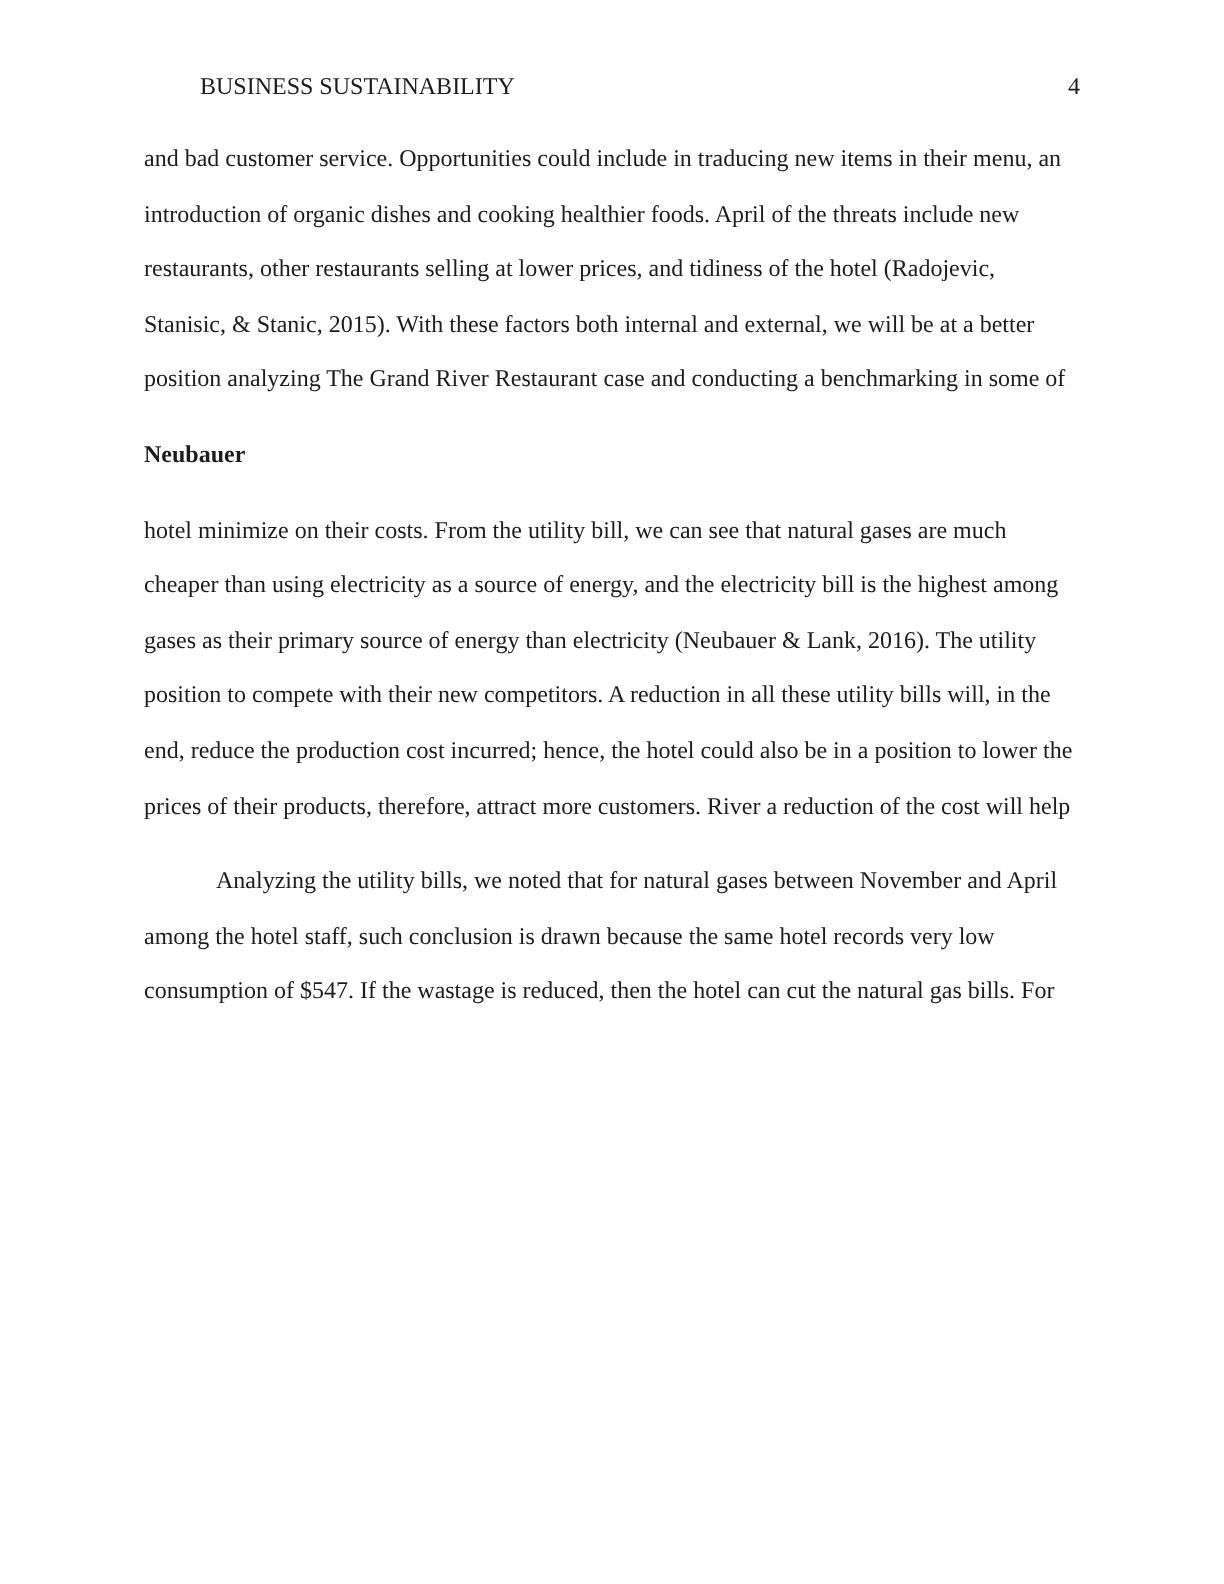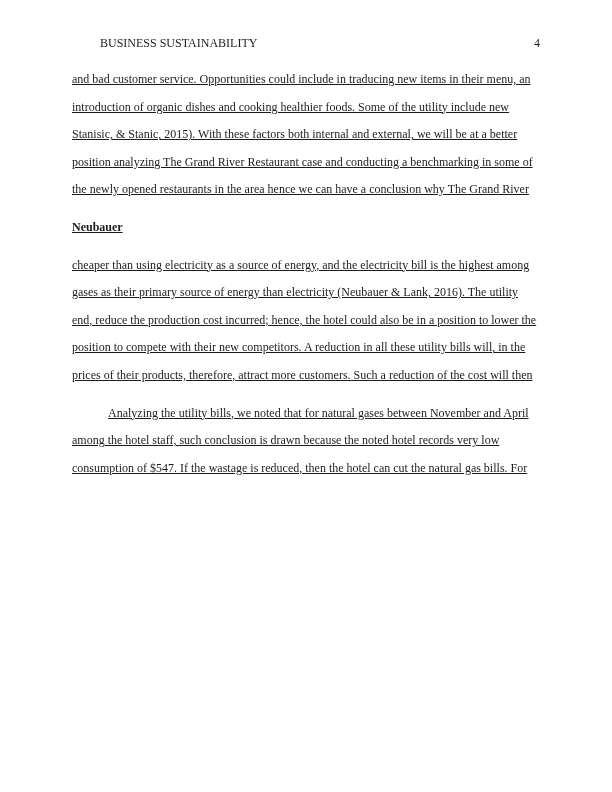--- a/index.html
+++ b/index.html
@@ -30,21 +30,20 @@
   .page-body {
     position: absolute;
     top: 66px;
     left: 72px;
     width: 468px;
     font-size: 12px;
     line-height: 27.6px;
   }
   .block {
     margin: 0 16px 10px 0;
-    text-decoration: underline;
   }
   .block.heading {
     font-weight: bold;
   }
   .line {
     white-space: nowrap;
   }
   .line.indent {
     text-indent: 36px;
   }
@@ -53,34 +52,35 @@
 <body>
 
 <div class="page" style="--page-bg: #ffffff; --text-color: #1c1c1c;">
   <div class="page-header">
     <span>BUSINESS SUSTAINABILITY</span>
     <span>4</span>
   </div>
   <div class="page-body">
       <div class="block paragraph">
         <div class="line">and bad customer service. Opportunities could include in traducing new items in their menu, an</div>
-        <div class="line">introduction of organic dishes and cooking healthier foods. Some of the utility include new</div>
+        <div class="line">introduction of organic dishes and cooking healthier foods. April of the threats include new</div>
+        <div class="line">restaurants, other restaurants selling at lower prices, and tidiness of the hotel (Radojevic,</div>
         <div class="line">Stanisic, &amp; Stanic, 2015). With these factors both internal and external, we will be at a better</div>
         <div class="line">position analyzing The Grand River Restaurant case and conducting a benchmarking in some of</div>
-        <div class="line">the newly opened restaurants in the area hence we can have a conclusion why The Grand River</div>
       </div>
       <div class="block heading">
         <div class="line">Neubauer</div>
       </div>
       <div class="block paragraph">
+        <div class="line">hotel minimize on their costs. From the utility bill, we can see that natural gases are much</div>
         <div class="line">cheaper than using electricity as a source of energy, and the electricity bill is the highest among</div>
         <div class="line">gases as their primary source of energy than electricity (Neubauer &amp; Lank, 2016). The utility</div>
+        <div class="line">position to compete with their new competitors. A reduction in all these utility bills will, in the</div>
         <div class="line">end, reduce the production cost incurred; hence, the hotel could also be in a position to lower the</div>
-        <div class="line">position to compete with their new competitors. A reduction in all these utility bills will, in the</div>
-        <div class="line">prices of their products, therefore, attract more customers. Such a reduction of the cost will then</div>
+        <div class="line">prices of their products, therefore, attract more customers. River a reduction of the cost will help</div>
       </div>
       <div class="block paragraph">
         <div class="line indent">Analyzing the utility bills, we noted that for natural gases between November and April</div>
-        <div class="line">among the hotel staff, such conclusion is drawn because the noted hotel records very low</div>
+        <div class="line">among the hotel staff, such conclusion is drawn because the same hotel records very low</div>
         <div class="line">consumption of $547. If the wastage is reduced, then the hotel can cut the natural gas bills. For</div>
       </div>
     </div>
 </div>
 
 </body></html>

